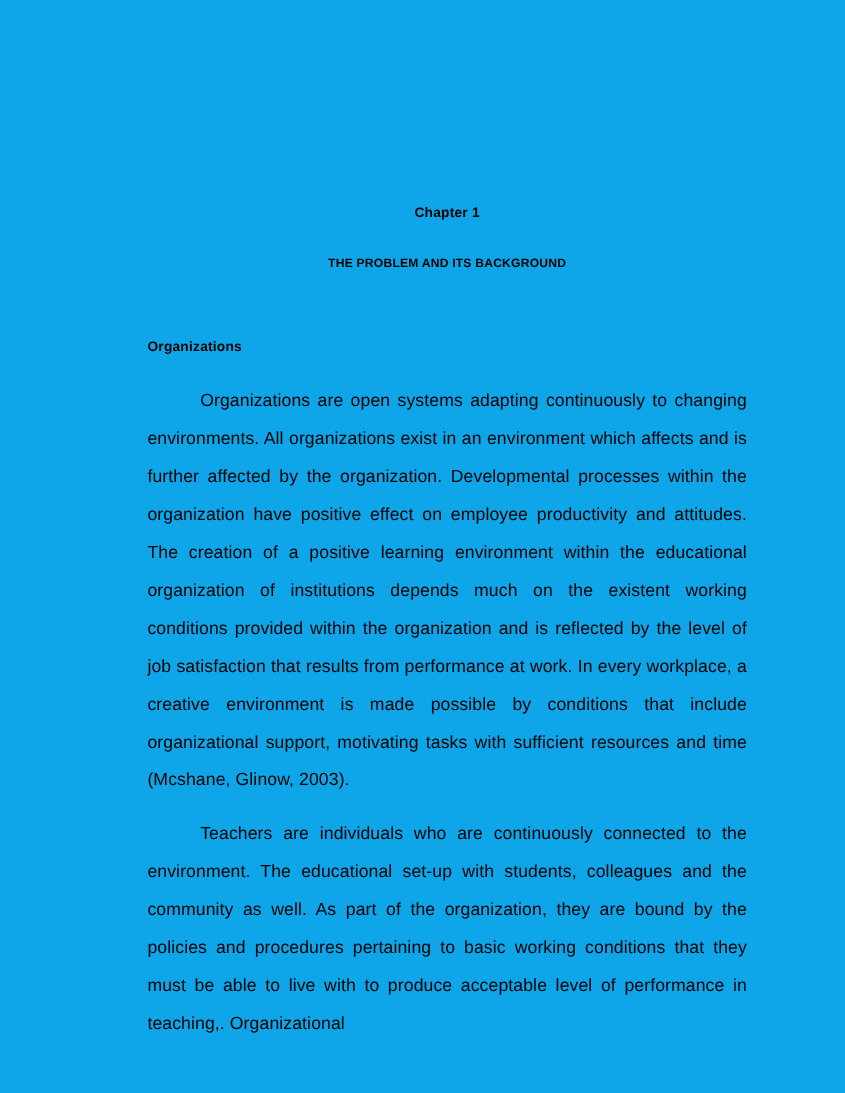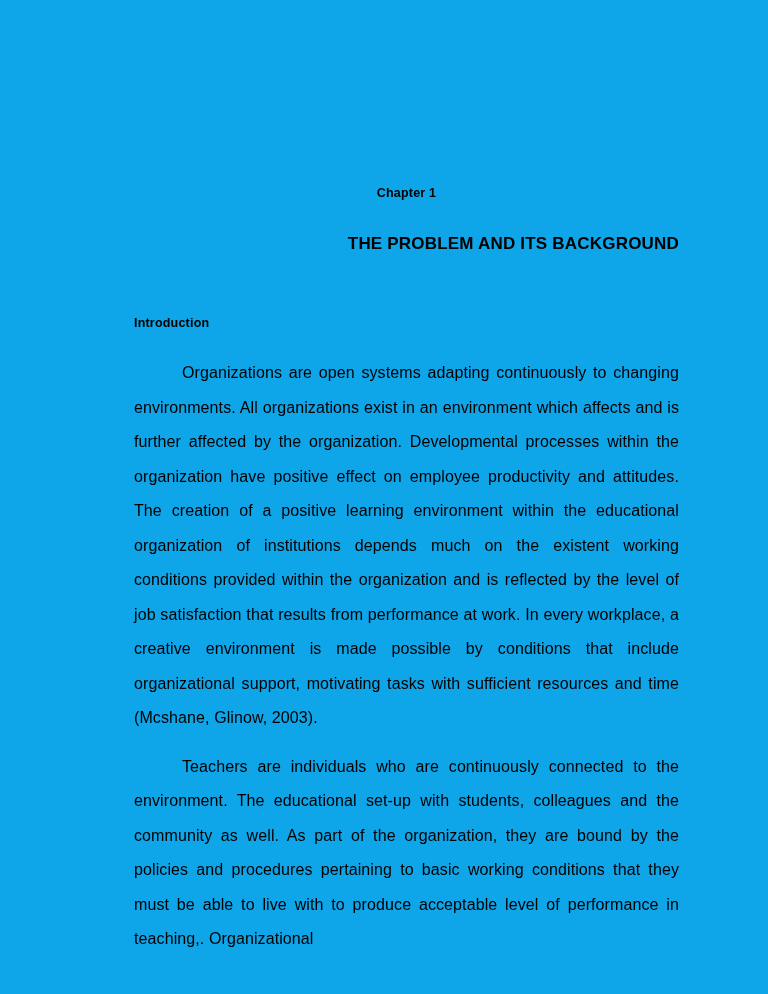--- a/index.html
+++ b/index.html
@@ -25,23 +25,23 @@
     height: 994px;
   }
   .chapter-label {
     text-align: center;
     font-weight: bold;
     font-size: 12.5px;
     margin-top: 186px;
     letter-spacing: 0.2px;
   }
   .chapter-title {
-    text-align: right;
+    text-align: center;
     font-weight: bold;
-    font-size: 17px;
+    font-size: 11px;
     margin-top: 34px;
     letter-spacing: 0.2px;
   }
   .section-heading {
     font-weight: bold;
     font-size: 12.5px;
     margin-top: 62px;
     letter-spacing: 0.2px;
   }
   .para {
@@ -62,20 +62,20 @@
 </head>
 <body>
 
 <div class="page">
   <div class="content">
 
     <div class="chapter-label">Chapter 1</div>
 
     <div class="chapter-title">THE PROBLEM AND ITS BACKGROUND</div>
 
-    <div class="section-heading">Introduction</div>
+    <div class="section-heading">Organizations</div>
 
     <p class="para first">Organizations are open systems adapting continuously to changing environments.   All organizations exist in an environment which affects and is further affected by the organization.   Developmental processes within the organization have positive effect on employee productivity and attitudes.  The creation of a positive learning environment within the educational organization of institutions depends much on the existent working conditions provided within the organization and is reflected by the level of job satisfaction that results from performance at work.   In every workplace, a creative environment is made possible by conditions that include organizational support,   motivating tasks with sufficient resources and time (Mcshane, Glinow, 2003).</p>
 
     <p class="para second">Teachers are individuals who are continuously connected to the environment. The educational set-up with students, colleagues and the community as well.  As part of the organization, they are bound by the policies and procedures pertaining to basic working conditions that they must be able to live with to produce acceptable level of performance in teaching,.  Organizational</p>
 
   </div>
 </div>
 
 </body></html>

